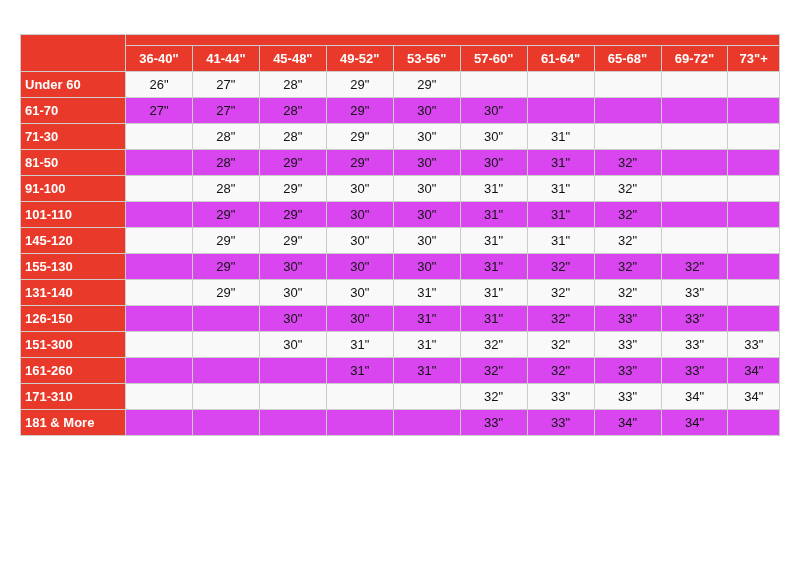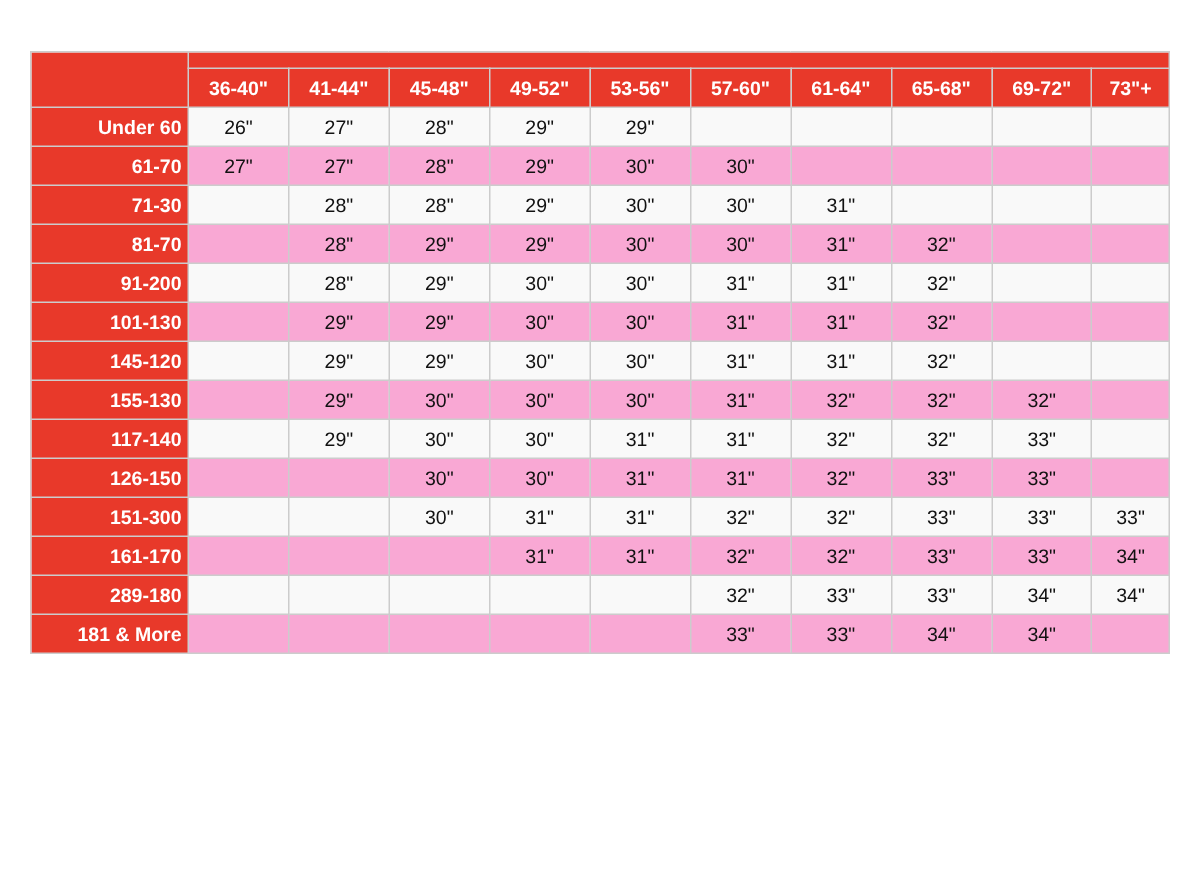--- a/index.html
+++ b/index.html
@@ -32,27 +32,27 @@
     }
     .header-sub {
       background-color: #e8392a;
       color: #fff;
       font-weight: bold;
     }
     .weight-col {
       background-color: #e8392a;
       color: #fff;
       font-weight: bold;
-      text-align: right;
+      text-align: left;
     }
     .row-even {
       background-color: #f9f9f9;
     }
     .row-odd {
-      background-color: #f9a8d4;
+      background-color: #d946ef;
     }
     td.data-cell {
       color: #111;
       font-weight: normal;
     }
   </style>
 </head>
 <body>
 
 <h1></h1>
@@ -113,47 +113,47 @@
         <td class="data-cell">28"</td>
         <td class="data-cell">29"</td>
         <td class="data-cell">30"</td>
         <td class="data-cell">30"</td>
         <td class="data-cell">31"</td>
         <td class="data-cell"></td>
         <td class="data-cell"></td>
         <td class="data-cell"></td>
       </tr>
       <tr class="row-odd">
-        <td class="weight-col">81-70</td>
-        <td class="data-cell"></td>
-        <td class="data-cell">28"</td>
-        <td class="data-cell">29"</td>
-        <td class="data-cell">29"</td>
-        <td class="data-cell">30"</td>
-        <td class="data-cell">30"</td>
-        <td class="data-cell">31"</td>
-        <td class="data-cell">32"</td>
-        <td class="data-cell"></td>
-        <td class="data-cell"></td>
-      </tr>
-      <tr class="row-even">
-        <td class="weight-col">91-200</td>
-        <td class="data-cell"></td>
-        <td class="data-cell">28"</td>
-        <td class="data-cell">29"</td>
-        <td class="data-cell">30"</td>
-        <td class="data-cell">30"</td>
-        <td class="data-cell">31"</td>
-        <td class="data-cell">31"</td>
-        <td class="data-cell">32"</td>
-        <td class="data-cell"></td>
-        <td class="data-cell"></td>
-      </tr>
-      <tr class="row-odd">
-        <td class="weight-col">101-130</td>
+        <td class="weight-col">81-50</td>
+        <td class="data-cell"></td>
+        <td class="data-cell">28"</td>
+        <td class="data-cell">29"</td>
+        <td class="data-cell">29"</td>
+        <td class="data-cell">30"</td>
+        <td class="data-cell">30"</td>
+        <td class="data-cell">31"</td>
+        <td class="data-cell">32"</td>
+        <td class="data-cell"></td>
+        <td class="data-cell"></td>
+      </tr>
+      <tr class="row-even">
+        <td class="weight-col">91-100</td>
+        <td class="data-cell"></td>
+        <td class="data-cell">28"</td>
+        <td class="data-cell">29"</td>
+        <td class="data-cell">30"</td>
+        <td class="data-cell">30"</td>
+        <td class="data-cell">31"</td>
+        <td class="data-cell">31"</td>
+        <td class="data-cell">32"</td>
+        <td class="data-cell"></td>
+        <td class="data-cell"></td>
+      </tr>
+      <tr class="row-odd">
+        <td class="weight-col">101-110</td>
         <td class="data-cell"></td>
         <td class="data-cell">29"</td>
         <td class="data-cell">29"</td>
         <td class="data-cell">30"</td>
         <td class="data-cell">30"</td>
         <td class="data-cell">31"</td>
         <td class="data-cell">31"</td>
         <td class="data-cell">32"</td>
         <td class="data-cell"></td>
         <td class="data-cell"></td>
@@ -178,21 +178,21 @@
         <td class="data-cell">30"</td>
         <td class="data-cell">30"</td>
         <td class="data-cell">30"</td>
         <td class="data-cell">31"</td>
         <td class="data-cell">32"</td>
         <td class="data-cell">32"</td>
         <td class="data-cell">32"</td>
         <td class="data-cell"></td>
       </tr>
       <tr class="row-even">
-        <td class="weight-col">117-140</td>
+        <td class="weight-col">131-140</td>
         <td class="data-cell"></td>
         <td class="data-cell">29"</td>
         <td class="data-cell">30"</td>
         <td class="data-cell">30"</td>
         <td class="data-cell">31"</td>
         <td class="data-cell">31"</td>
         <td class="data-cell">32"</td>
         <td class="data-cell">32"</td>
         <td class="data-cell">33"</td>
         <td class="data-cell"></td>
@@ -217,34 +217,34 @@
         <td class="data-cell">30"</td>
         <td class="data-cell">31"</td>
         <td class="data-cell">31"</td>
         <td class="data-cell">32"</td>
         <td class="data-cell">32"</td>
         <td class="data-cell">33"</td>
         <td class="data-cell">33"</td>
         <td class="data-cell">33"</td>
       </tr>
       <tr class="row-odd">
-        <td class="weight-col">161-170</td>
-        <td class="data-cell"></td>
-        <td class="data-cell"></td>
-        <td class="data-cell"></td>
-        <td class="data-cell">31"</td>
-        <td class="data-cell">31"</td>
-        <td class="data-cell">32"</td>
-        <td class="data-cell">32"</td>
-        <td class="data-cell">33"</td>
-        <td class="data-cell">33"</td>
-        <td class="data-cell">34"</td>
-      </tr>
-      <tr class="row-even">
-        <td class="weight-col">289-180</td>
+        <td class="weight-col">161-260</td>
+        <td class="data-cell"></td>
+        <td class="data-cell"></td>
+        <td class="data-cell"></td>
+        <td class="data-cell">31"</td>
+        <td class="data-cell">31"</td>
+        <td class="data-cell">32"</td>
+        <td class="data-cell">32"</td>
+        <td class="data-cell">33"</td>
+        <td class="data-cell">33"</td>
+        <td class="data-cell">34"</td>
+      </tr>
+      <tr class="row-even">
+        <td class="weight-col">171-310</td>
         <td class="data-cell"></td>
         <td class="data-cell"></td>
         <td class="data-cell"></td>
         <td class="data-cell"></td>
         <td class="data-cell"></td>
         <td class="data-cell">32"</td>
         <td class="data-cell">33"</td>
         <td class="data-cell">33"</td>
         <td class="data-cell">34"</td>
         <td class="data-cell">34"</td>

